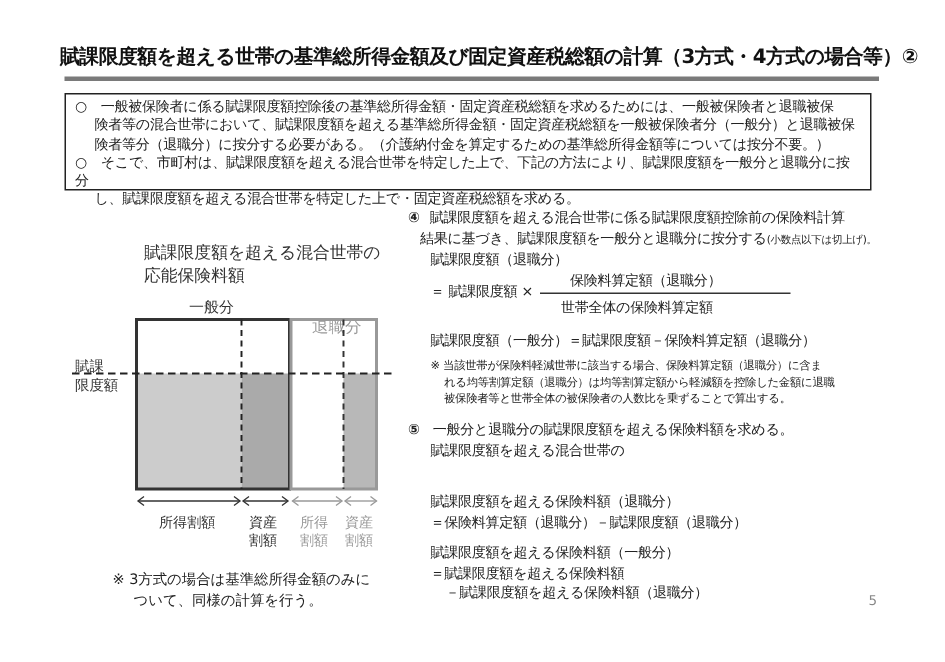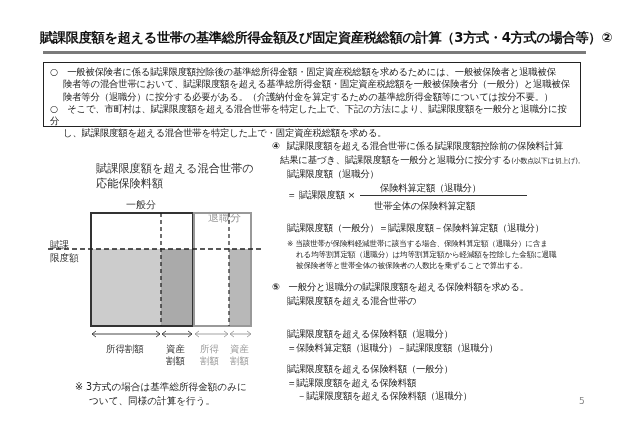--- a/index.html
+++ b/index.html
@@ -126,21 +126,21 @@
   <div style="padding-left:9px">被保険者等と世帯全体の被保険者の人数比を乗ずることで算出する。</div>
 </div>
 
 <div class="abs right" style="left:272px;top:280px;">
   <span style="font-weight:bold">⑤</span>
   <span style="margin-left:6px">一般分と退職分の賦課限度額を超える保険料額を求める。</span>
 </div>
 <div class="abs right" style="left:287px;top:294px;">
   <div>賦課限度額を超える混合世帯の</div>
 </div>
-<div class="abs right" style="left:287px;top:328px;font-family:Liberation Serif, serif;">
+<div class="abs right" style="left:287px;top:328px;">
   <div>賦課限度額を超える保険料額（退職分）</div>
   <div>＝保険料算定額（退職分）－賦課限度額（退職分）</div>
 </div>
 <div class="abs right" style="left:287px;top:362px;">
   <div>賦課限度額を超える保険料額（一般分）</div>
   <div>＝賦課限度額を超える保険料額</div>
   <div style="padding-left:10px">－賦課限度額を超える保険料額（退職分）</div>
 </div>
 
 <div class="abs page-num">5</div>

